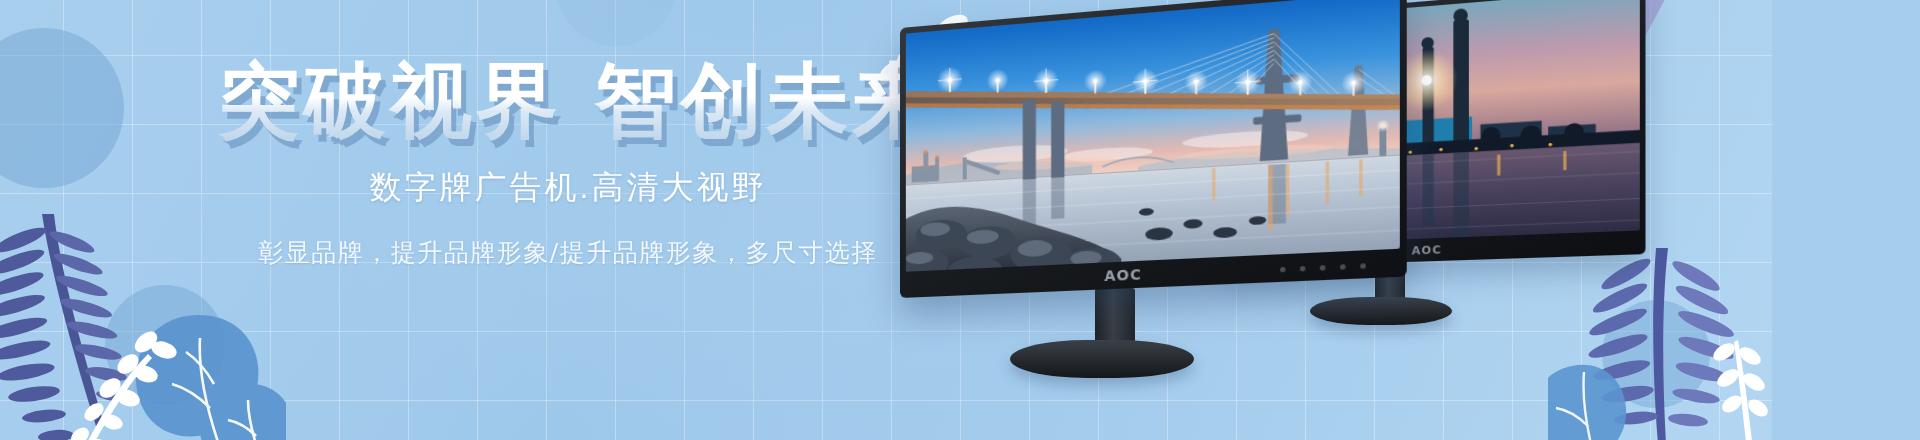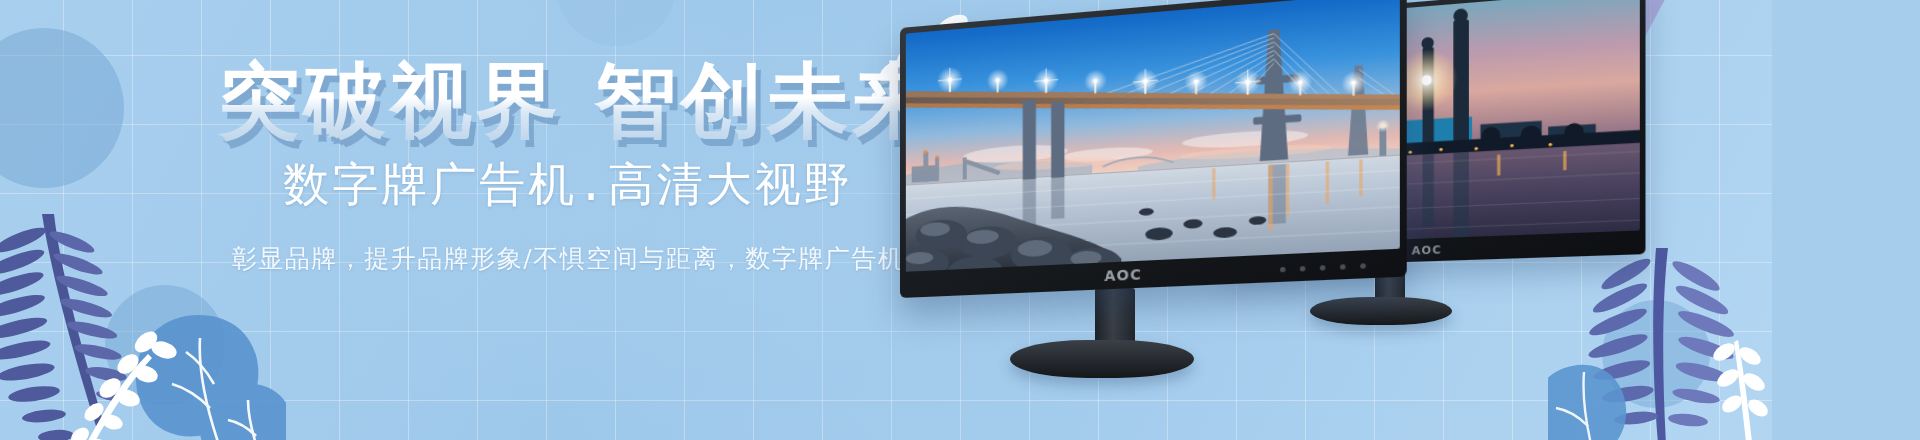--- a/index.html
+++ b/index.html
@@ -87,23 +87,23 @@
     white-space:nowrap;
     background:linear-gradient(180deg,#ffffff 0%,#ffffff 46%,#dce9f5 62%,#bcd4ea 100%);
     -webkit-background-clip:text;
     background-clip:text;
     color:transparent;
     -webkit-text-fill-color:transparent;
     filter:drop-shadow(5px 7px 0 rgba(96,140,185,.55));
     text-align:center;
   }
   .subtitle{
-    margin-top:10px;
-    font-family:Liberation Mono, monospace;
-    font-size:46px;
+    margin-top:22px;
+    font-family:Liberation Sans, sans-serif;
+    font-size:32px;
     letter-spacing:3px;
     color:#ffffff;
     white-space:nowrap;
     text-shadow:0 1px 3px rgba(90,135,180,.35);
   }
   .tagline{
     margin-top:26px;
     font-family:"DejaVu Serif", serif;
     font-size:25px;
     letter-spacing:1.5px;
@@ -319,21 +319,21 @@
       <ellipse cx="180" cy="138" rx="12" ry="7" transform="rotate(-34 180 138)"></ellipse>
       <ellipse cx="206" cy="142" rx="12" ry="7" transform="rotate(34 206 142)"></ellipse>
       <ellipse cx="184" cy="164" rx="11" ry="7" transform="rotate(-34 184 164)"></ellipse>
       <ellipse cx="210" cy="168" rx="11" ry="7" transform="rotate(34 210 168)"></ellipse>
     </g>
   </svg>
 
   <div class="text-block">
     <div class="headline">突破视界 智创未来</div>
     <div class="subtitle">数字牌广告机.高清大视野</div>
-    <div class="tagline">彰显品牌，提升品牌形象/不惧空间与距离，数字牌广告机</div>
+    <div class="tagline">彰显品牌，提升品牌形象/提升品牌形象，多尺寸选择</div>
   </div>
 
   <div class="monitors">
 
     <div class="stand stand-back">
       <div class="neck"></div>
       <div class="base"></div>
     </div>
 
     <div class="monitor mon-back">

